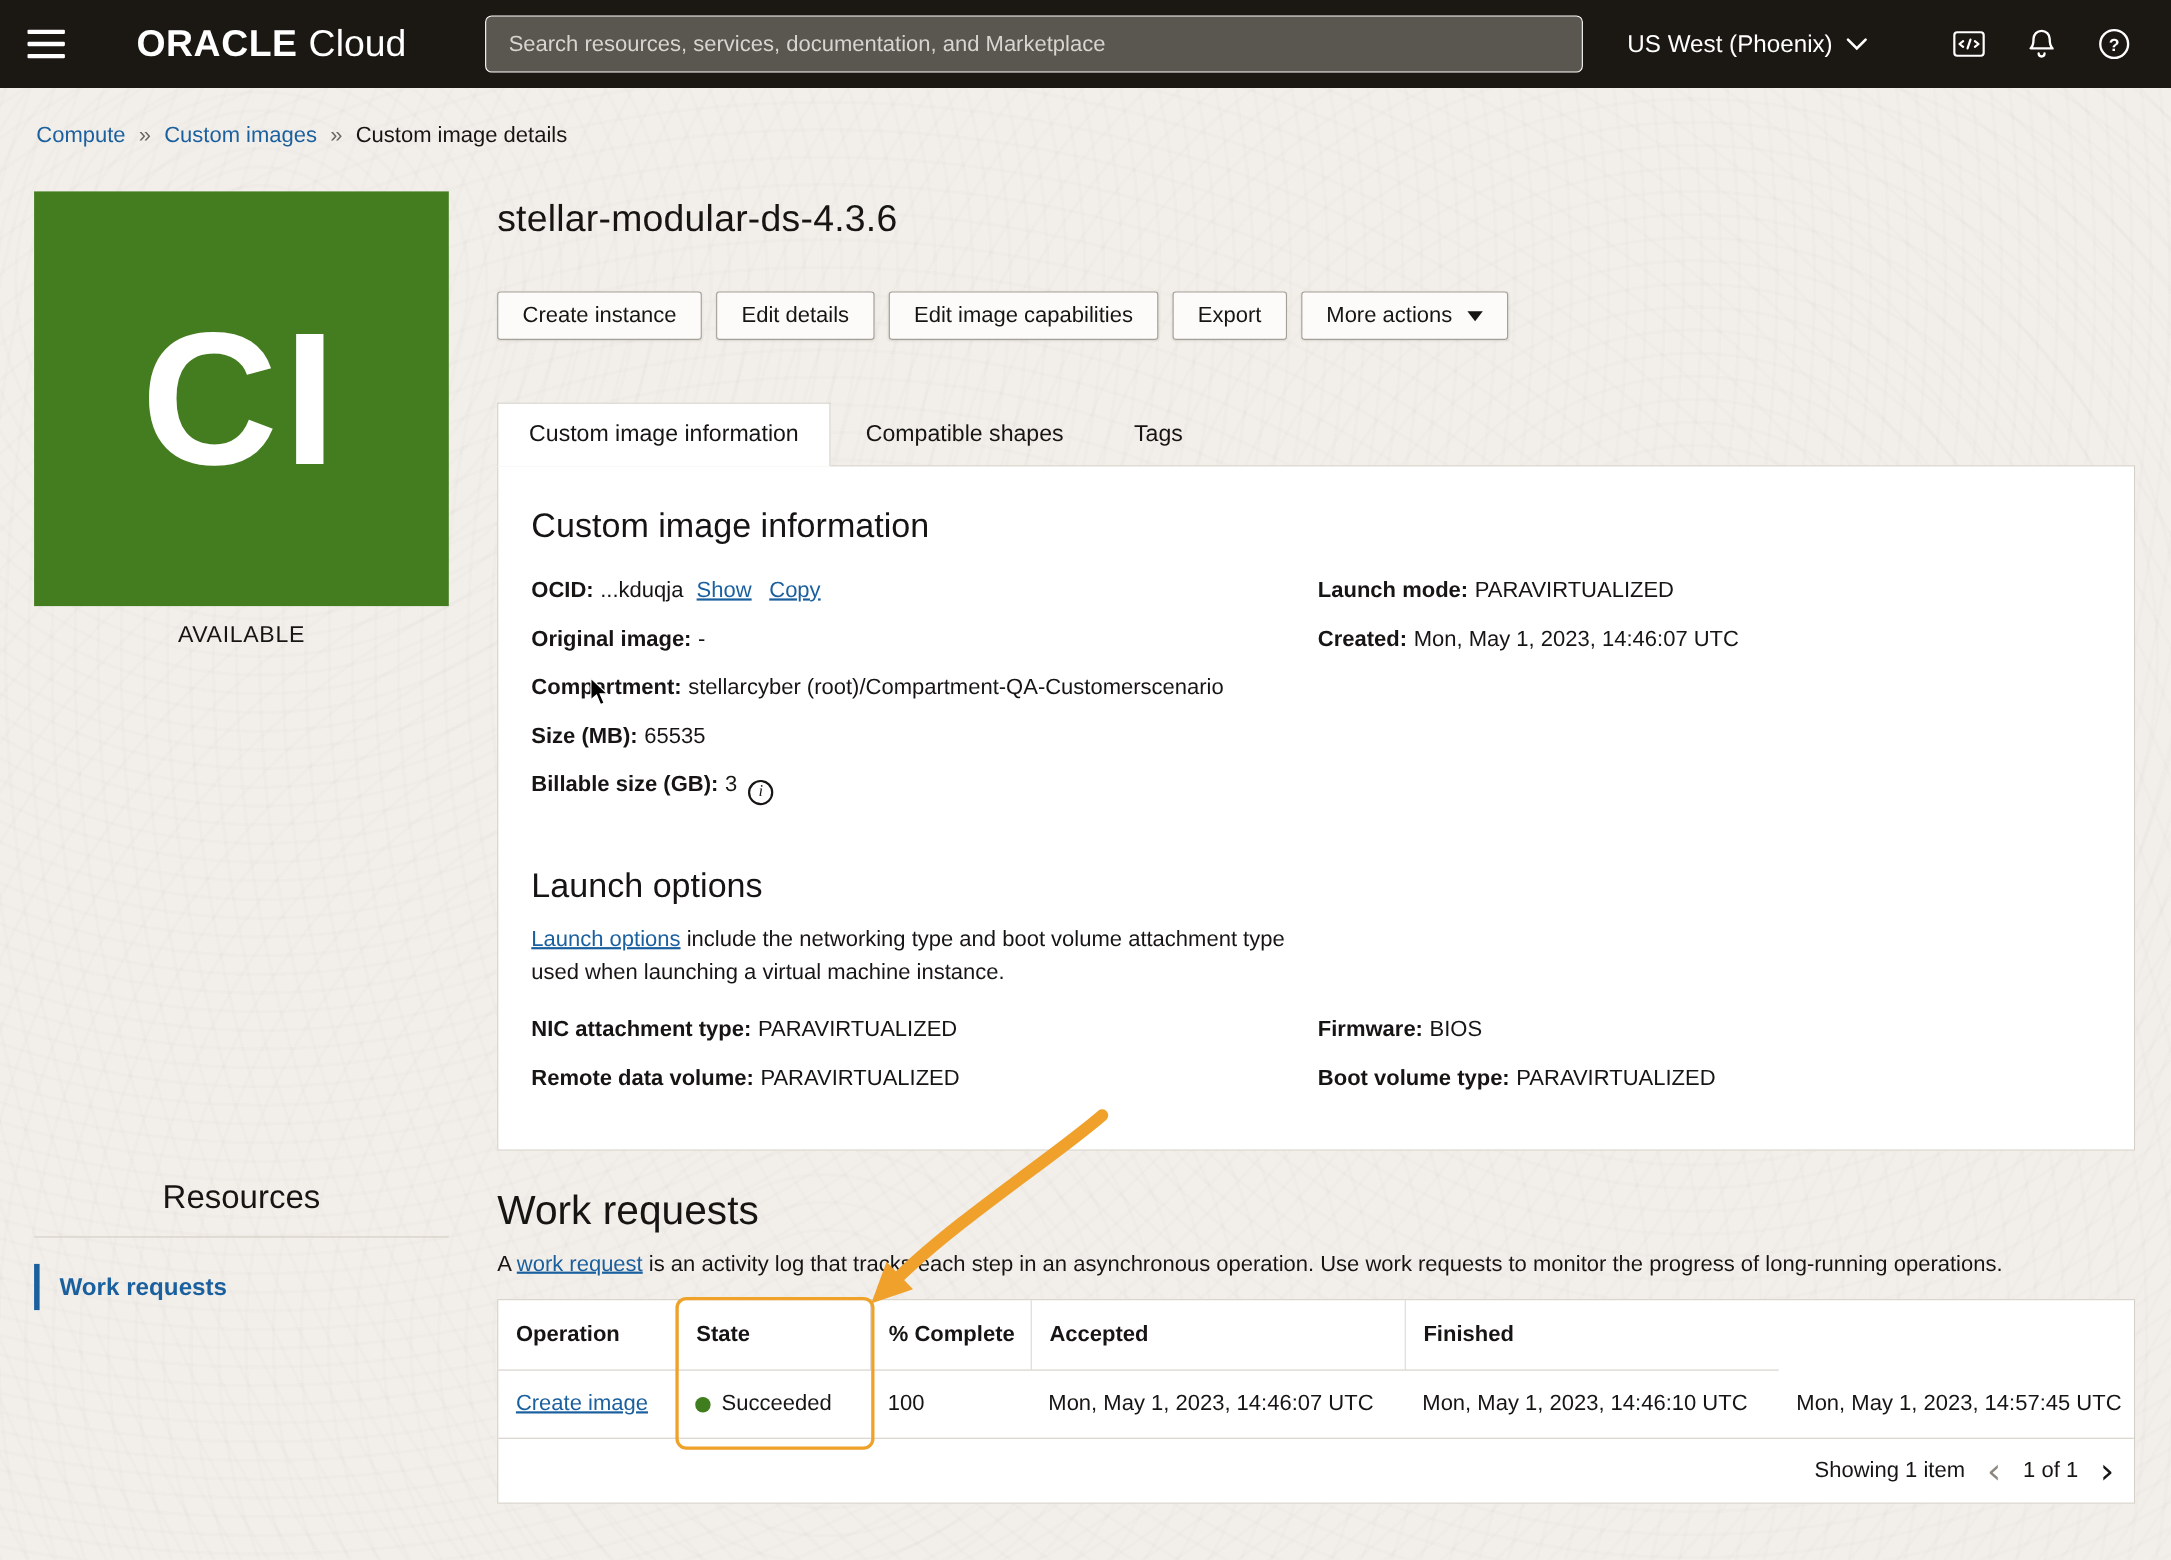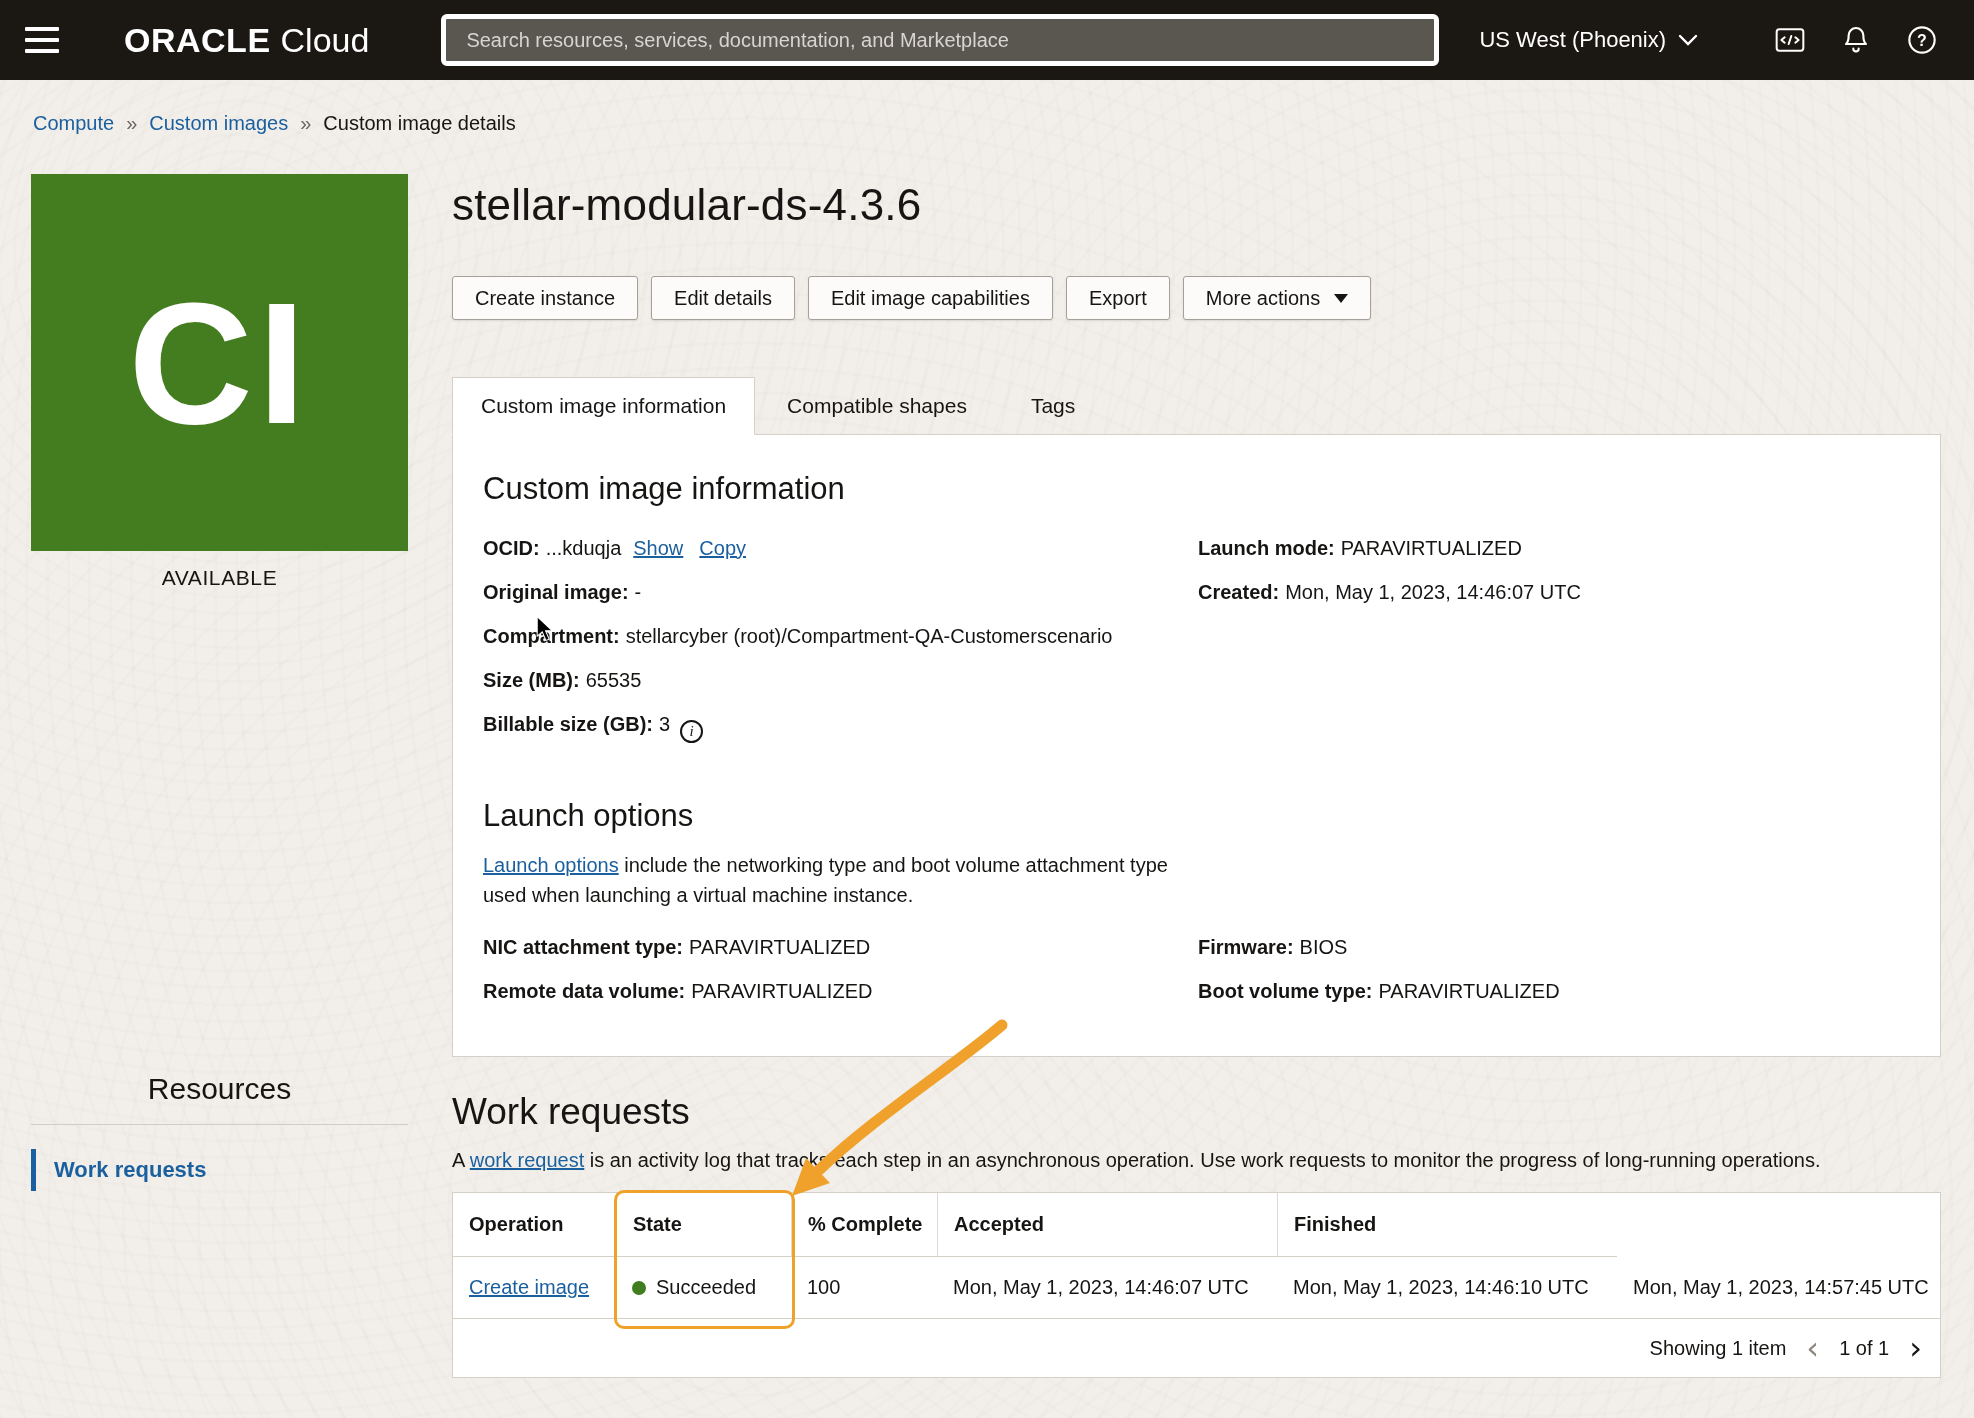--- a/index.html
+++ b/index.html
@@ -24,21 +24,21 @@
     position:absolute; top:0; left:0; right:0; height:80px;
     background:#1b1713; display:flex; align-items:center;
     padding:0 26px 0 0; z-index:20;gap:40px;
   }
   .hamburger { width:84px; height:84px; display:flex; flex-direction:column; justify-content:center; align-items:center; gap:7px; cursor:pointer; flex:0 0 auto; }
   .hamburger span { width:34px; height:4px; background:#fff; border-radius:1px; }
   .brand { display:flex; align-items:baseline; gap:10px; margin-right:32px; white-space:nowrap; }
   .brand-oracle { font-size:34px; font-weight:700; color:#fff; letter-spacing:0.5px; }
   .brand-cloud  { font-size:34px; font-weight:400; color:#fff; }
   .search {
-    width:998px; height:52px; background:#5a5650; border:5px solid #ffffff;
+    width:998px; height:52px; background:#5a5650; border:1px solid #ffffff;
     border-radius:6px; color:#f0ede9; font-size:20px; padding:0 20px; outline:none;
     font-family:inherit; flex:0 0 auto;
   }
   .search::placeholder { color:#d8d4cf; }
   .region { margin-left:auto; display:flex; align-items:center; gap:12px; color:#fff; font-size:22px; cursor:pointer; white-space:nowrap; }
   .tb-icons { display:flex; align-items:center; gap:14px; margin-left:26px; }
   .tb-icon { width:52px; height:52px; display:flex; align-items:center; justify-content:center; cursor:pointer; }
 
   
   .breadcrumb { position:absolute; top:112px; left:33px; display:flex; align-items:center; gap:12px; font-size:20px; z-index:2; }
@@ -51,21 +51,21 @@
   .card-text { color:#fff; font-size:172px; font-weight:700; letter-spacing:5px; line-height:1; }
   .card-status { position:absolute; left:31px; top:566px; width:377px; text-align:center; font-size:21px; letter-spacing:0.6px; z-index:1; }
 
   .resources { position:absolute; left:31px; top:1072px; width:377px; z-index:1; }
   .resources h2 { font-size:30px; font-weight:400; margin:0 0 18px 0;text-align:center; }
   .resources .divider { border-top:1px solid #d2cdc4; margin-bottom:24px; }
   .resource-item { display:flex; align-items:center; border-left:5px solid #1a5f9e; padding:8px 0 8px 18px; color:#1a5f9e; font-size:22px; font-weight:700; cursor:pointer; }
 
   
   .content { position:absolute; left:452px; top:180px; width:1489px; z-index:1; }
-  .page-title { font-size:44px; font-weight:400; margin:0; letter-spacing:0.2px; }
+  .page-title { font-size:34px; font-weight:400; margin:0; letter-spacing:0.2px; }
 
   .action-row { display:flex; gap:13px; margin-top:46px; }
   .btn {
     background:#fcfbf9; border:1px solid #a5a098; border-radius:3px;
     font-size:20px; padding:0 22px; height:44px; display:flex; align-items:center;
     color:#161513; cursor:pointer; font-family:inherit; box-shadow:0 1px 2px rgba(0,0,0,0.10);
     white-space:nowrap;
   }
   .caret-down { margin-left:14px; width:0; height:0; border-left:7px solid transparent; border-right:7px solid transparent; border-top:9px solid #161513; }
 

